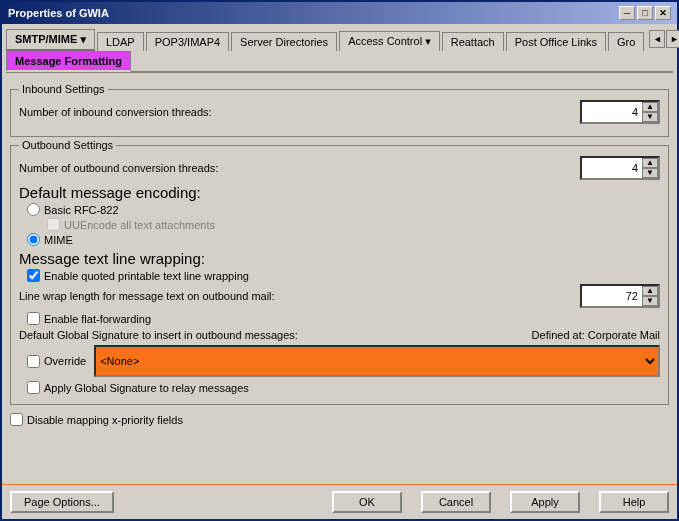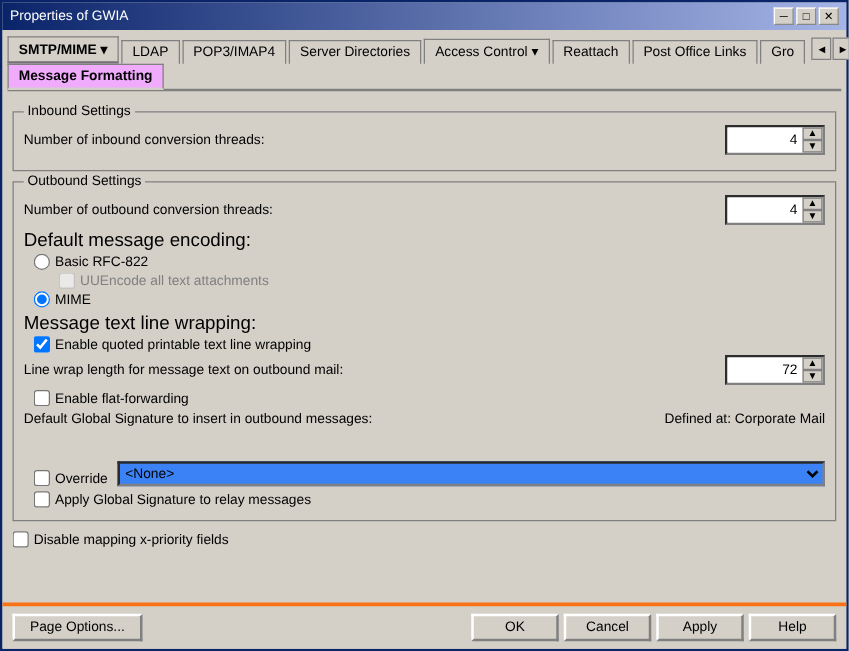--- a/index.html
+++ b/index.html
@@ -18,21 +18,21 @@
       position: relative;
     }
     .title-bar {
       background: linear-gradient(to right, #0a246a, #a6b5e7);
       color: white;
       padding: 3px 6px;
       display: flex;
       align-items: center;
       justify-content: space-between;
       font-size: 11px;
-      font-weight: normal;
+      font-weight: bold;
       height: 22px;
     }
     .title-bar-buttons {
       display: flex;
       gap: 2px;
     }
     .title-btn {
       width: 16px;
       height: 14px;
       background: #d4d0c8;
@@ -167,59 +167,58 @@
       align-items: center;
       gap: 4px;
       margin: 4px 0;
     }
     .defined-at {
       margin-left: auto;
       font-size: 11px;
     }
     .sig-override-row {
       display: flex;
-      align-items: flex-end;
+      align-items: center;
       gap: 4px;
       margin-left: 8px;
     }
     .sig-dropdown {
       flex: 1;
-      height: 20px;
-      font-size: 11px;
-      background: #3b82f6;
+      height: 32px;
+      font-size: 11px;
+      background: #f97316;
       border: 2px inset #808080;
       font-family: inherit;
-      margin-top: 24px;
     }
     .bottom-bar {
       display: flex;
       align-items: center;
       padding: 6px 8px;
-      border-top: 3px solid #f97316;
-      background: #d4d0c8;
-      gap: 4px;
+      border-top: 1px solid #f97316;
+      background: #d4d0c8;
+      gap: 19px;
     }
     .bottom-bar-left {
       flex: 1;
     }
     .win-btn {
       padding: 3px 12px;
       background: #d4d0c8;
       border: 2px outset #d4d0c8;
       border-top: 2px solid #ffffff;
       border-left: 2px solid #ffffff;
       border-right: 2px solid #808080;
       border-bottom: 2px solid #808080;
       font-size: 11px;
       font-family: inherit;
       cursor: pointer;
       min-width: 70px;
     }
     .bottom-tab.active {
-      background: #f0abfc;
+      background: #d946ef;
       border-bottom: 2px solid #d4d0c8;
       z-index: 2;
     }
     .tab-row-wrapper {
       display: flex;
       flex-direction: column;
       padding: 4px 4px 0 4px;
       background: #d4d0c8;
     }
     .tabs-line1 {

